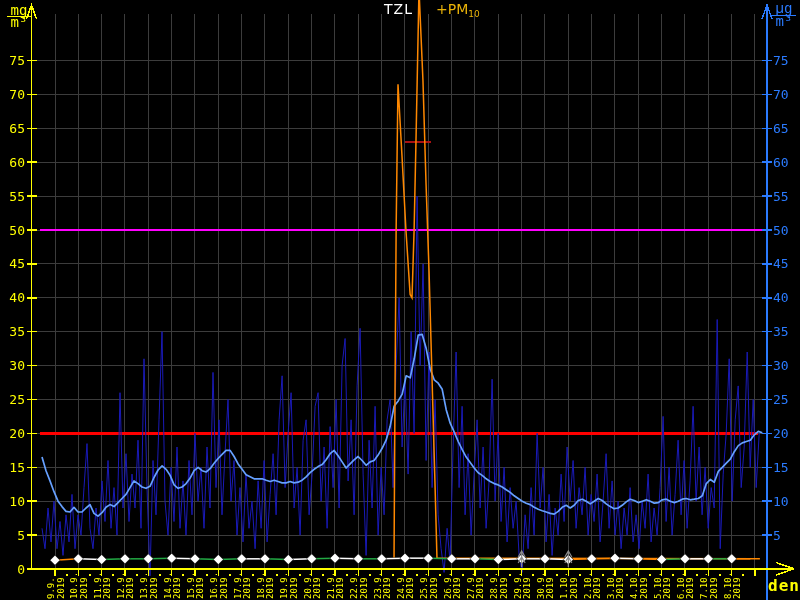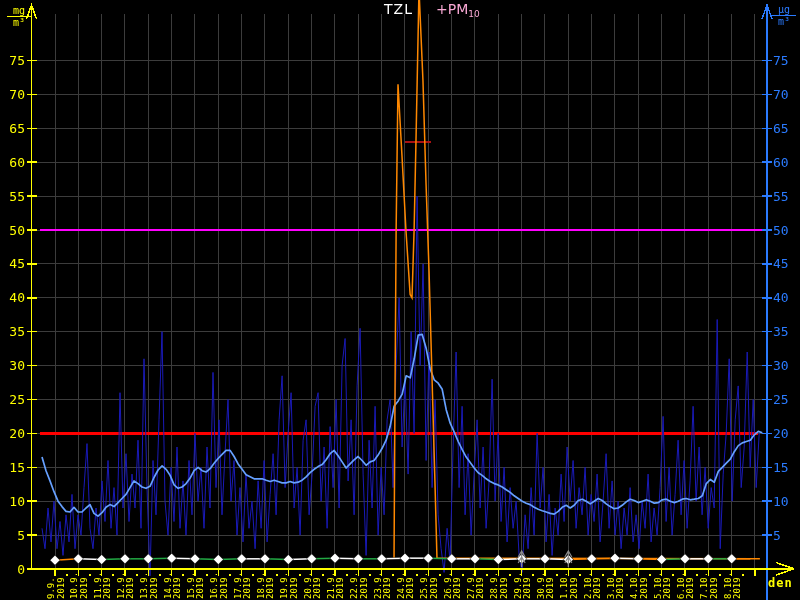--- a/index.html
+++ b/index.html
@@ -5,29 +5,29 @@
   html,body{margin:0;padding:0;background:#000;}
   .stage{position:relative;width:800px;height:600px;background:#000;overflow:hidden;
          font-family:"DejaVu Sans Mono",monospace;}
   svg{position:absolute;left:0;top:0;}
   svg text{font-family:"DejaVu Sans Mono",monospace;}
   .ylab{font-size:13px;}
   .dlab{font-size:9px;}
   .overlay{position:absolute;white-space:nowrap;}
   .title{left:384px;top:1px;font-family:"DejaVu Sans",sans-serif;font-size:14px;}
   .title .t-tzl{color:#ffffff;margin-right:23px;letter-spacing:1px;}
-  .title .t-pm{color:#f9a8d4;letter-spacing:0px;text-align:center;}
+  .title .t-pm{color:#eab308;letter-spacing:0px;text-align:center;}
   .title sub{font-size:9px;vertical-align:-3px;}
-  .unitfrac{font-size:10px;line-height:11px;text-align:center;width:24px;}
+  .unitfrac{font-size:14px;line-height:11px;text-align:center;width:24px;}
   .unitfrac .num{border-bottom:1px solid;padding:0 2px;}
   .unit-left{left:7px;top:5px;color:#ffff00;}
   .unit-left .num{border-color:#ffff00;}
   .unit-right{left:772px;top:4px;color:#2b7bff;}
-  .unit-right .num{border-color:#2b7bff;}
-  .den{left:768px;top:576px;color:#ffff00;font-size:12px;font-weight:bold;letter-spacing:1px;}
+  .unit-right .num{border-color:#2b7bff;font-family:Liberation Mono, monospace;}
+  .den{left:768px;top:576px;color:#ffff00;font-size:16px;font-weight:bold;letter-spacing:1px;}
 </style>
 </head>
 <body>
 
 <div class="stage">
   <svg width="800" height="600" viewBox="0 0 800 600">
     <g shape-rendering="crispEdges">
         <line x1="55" y1="14" x2="55" y2="569" stroke="#3c3c3c" stroke-width="1"></line>
         <line x1="78.33330000000001" y1="14" x2="78.33330000000001" y2="569" stroke="#3c3c3c" stroke-width="1"></line>
         <line x1="101.6666" y1="14" x2="101.6666" y2="569" stroke="#3c3c3c" stroke-width="1"></line>

